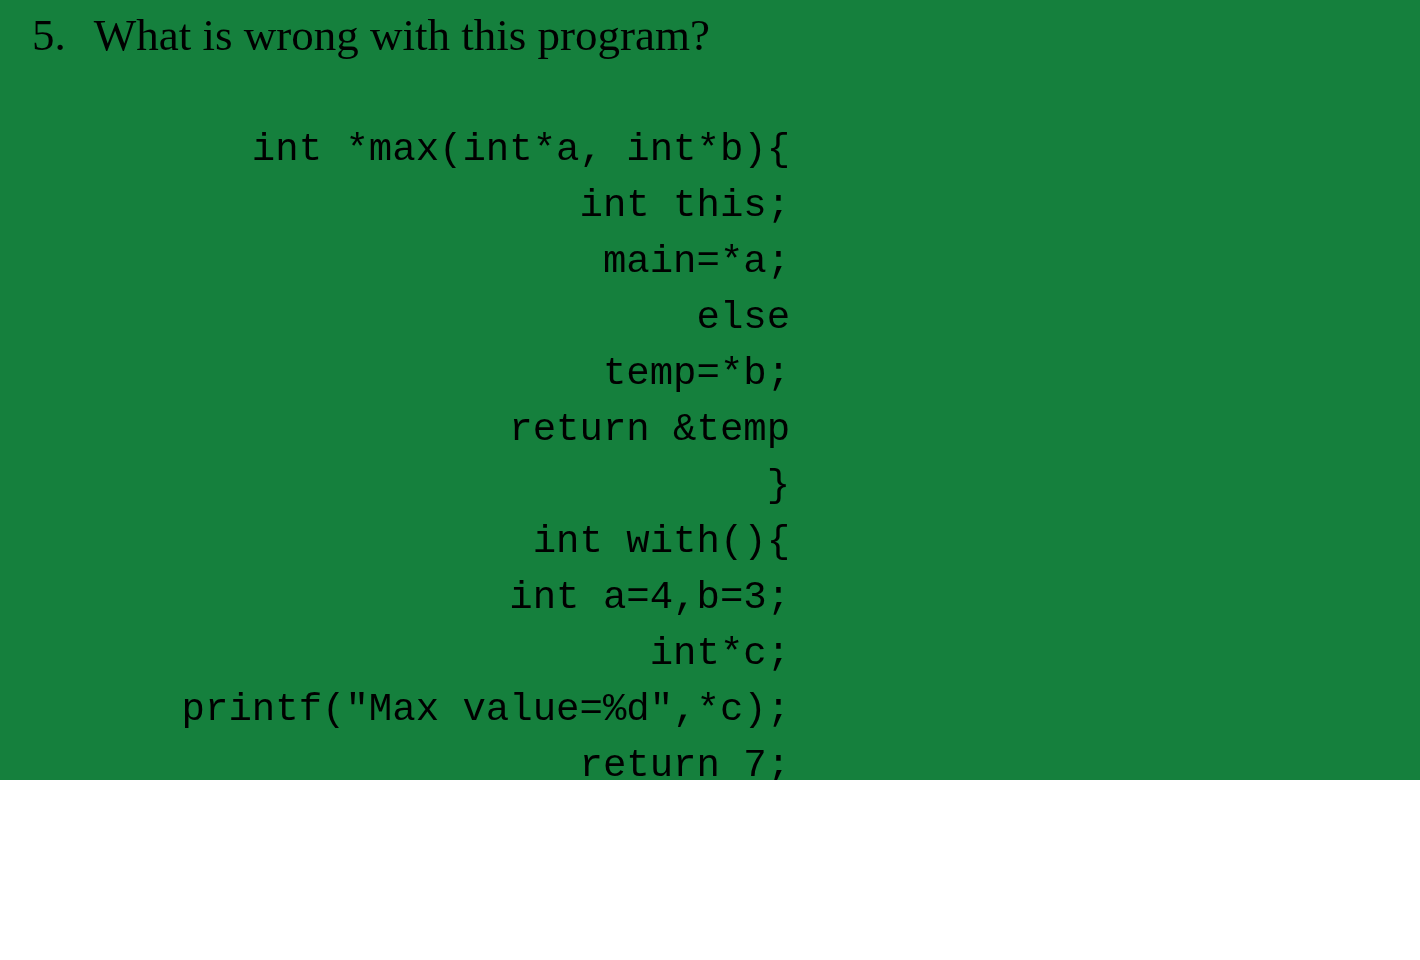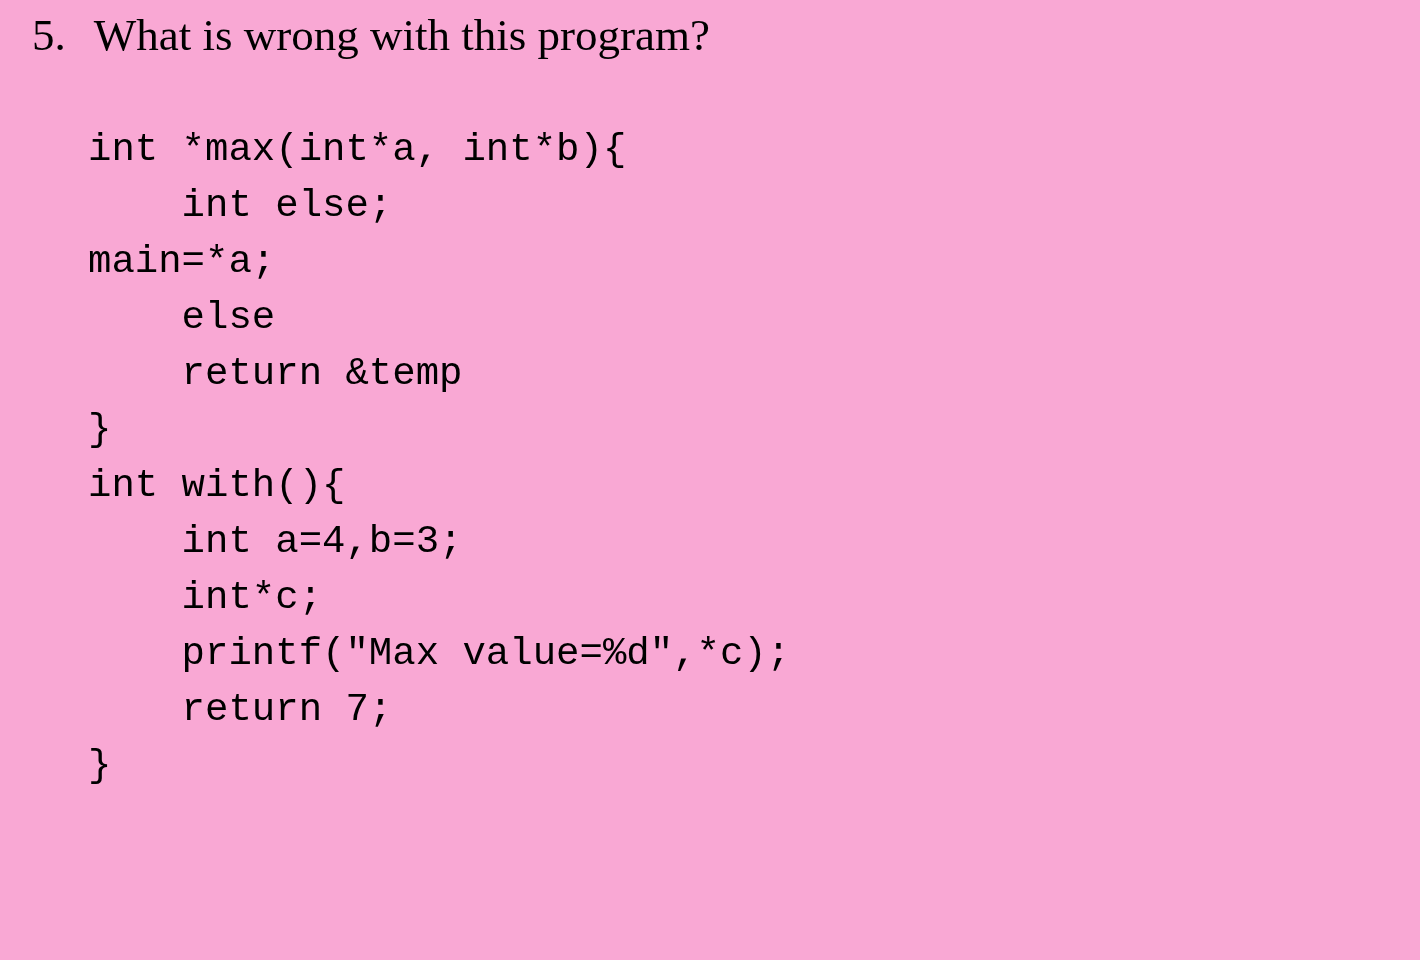--- a/index.html
+++ b/index.html
@@ -3,22 +3,22 @@
 <meta charset="utf-8">
 <style>
   html, body {
     margin: 0;
     padding: 0;
     background: #ffffff;
   }
   .page {
     position: relative;
     width: 1420px;
-    height: 960px;
-    background: #f9a8d4;
+    height: 780px;
+    background: #15803d;
     color: #000000;
     overflow: hidden;
     text-decoration: underline;
   }
   .question {
     position: absolute;
     top: 8px;
     left: 32px;
     font-family: "Liberation Serif", serif;
     font-size: 45px;
@@ -35,36 +35,38 @@
     top: 122px;
     left: 88px;
     font-family: "Liberation Mono", monospace;
     font-size: 39px;
     line-height: 56px;
     color: #000000;
   }
   .code-line {
     white-space: pre;
     min-height: 56px;
+    text-align: right;
   }
 </style>
 </head>
 <body>
 
 <div class="page">
 
   <div class="question">
     <span class="qnum">5.</span><span class="qtext">What is wrong with this program?</span>
   </div>
 
   <div class="code">
     <div class="code-line">int *max(int*a, int*b){</div>
-    <div class="code-line">    int else;</div>
+    <div class="code-line">    int this;</div>
     <div class="code-line">main=*a;</div>
     <div class="code-line">    else</div>
+    <div class="code-line">temp=*b;</div>
     <div class="code-line">    return &amp;temp</div>
     <div class="code-line">}</div>
     <div class="code-line">int with(){</div>
     <div class="code-line">    int a=4,b=3;</div>
     <div class="code-line">    int*c;</div>
     <div class="code-line">    printf("Max value=%d",*c);</div>
     <div class="code-line">    return 7;</div>
     <div class="code-line">}</div>
   </div>
 

